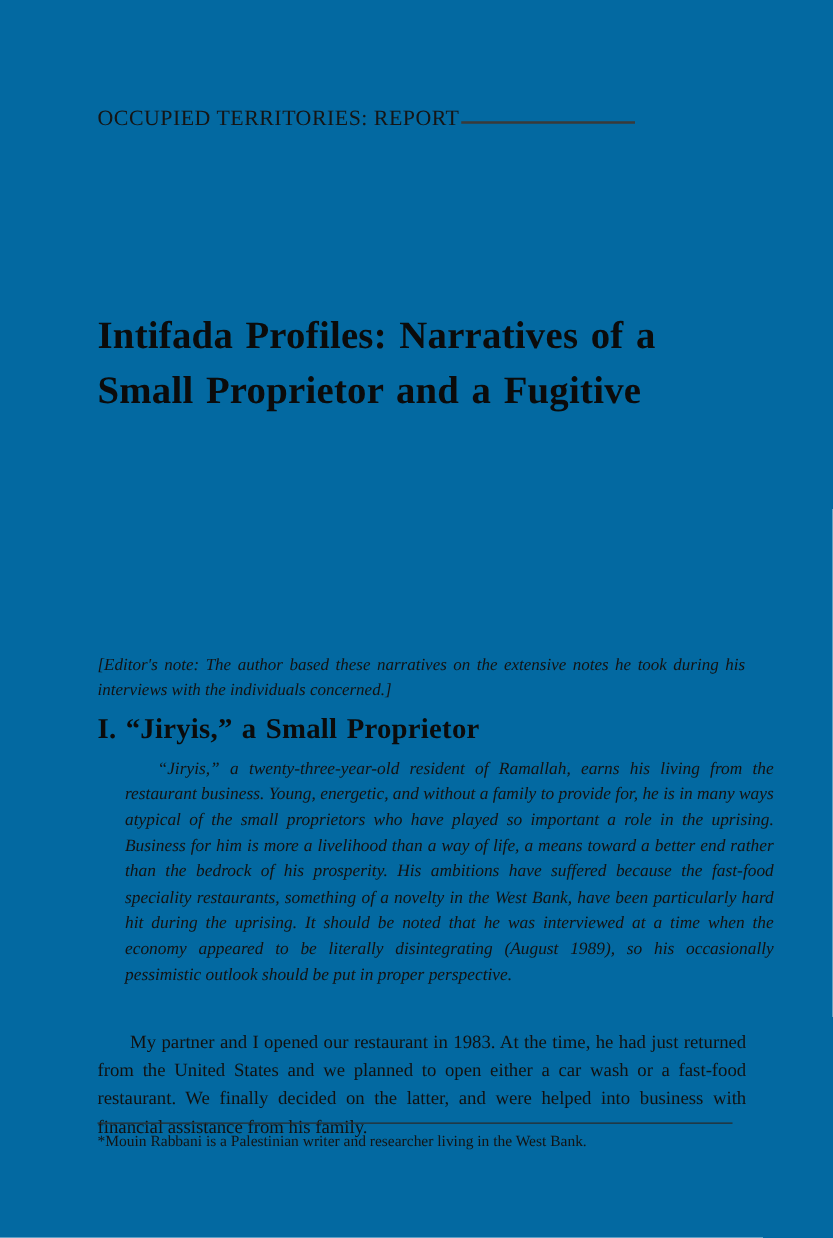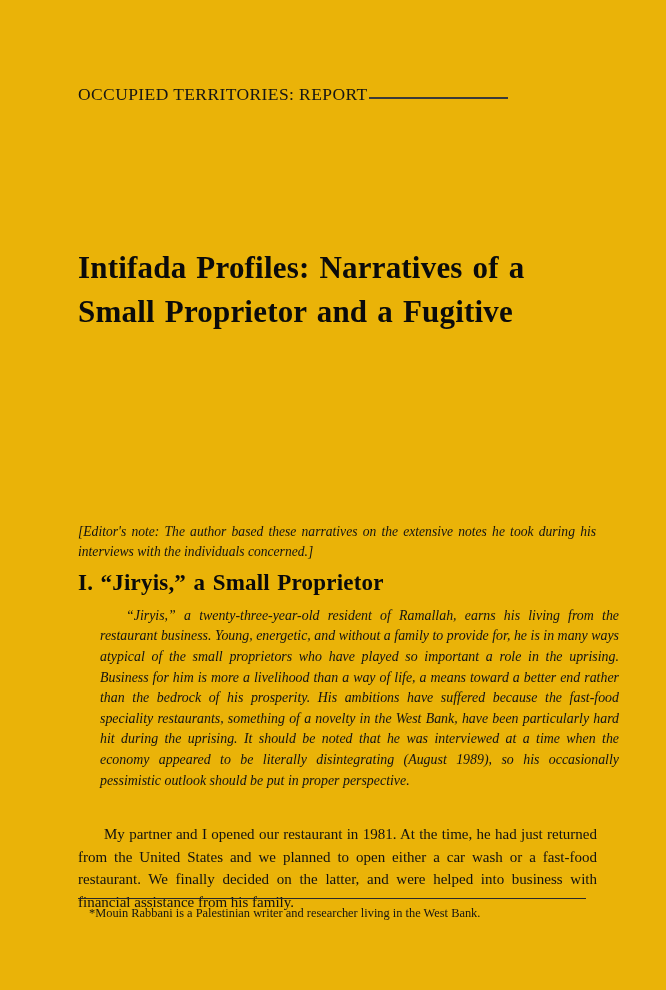--- a/index.html
+++ b/index.html
@@ -12,21 +12,21 @@
     height: 990px;
     position: relative;
     font-family: "Liberation Serif", "DejaVu Serif", serif;
     color: #111111;
     overflow: hidden;
   }
 
   .page {
     position: absolute;
     inset: 0;
-    background: #eab308;
+    background: #0369a1;
   }
 
   
   .runhead {
     position: absolute;
     left: 78px;
     top: 84px;
     width: 520px;
     display: flex;
     align-items: baseline;
@@ -137,21 +137,20 @@
     background: #2a2a2a;
   }
   .footnote {
     position: absolute;
     left: 78px;
     top: 905px;
     width: 519px;
     font-size: 12.4px;
     line-height: 17px;
     color: #141414;
-    margin-left: 11px;
   }
 </style>
 </head>
 <body>
 
 <div class="page">
 
   <div class="runhead">
     <span class="runhead-text">OCCUPIED TERRITORIES:  REPORT</span>
     <span class="runhead-rule"></span>
@@ -159,19 +158,19 @@
 
   <h1 class="title">Intifada Profiles:  Narratives of a Small Proprietor and a Fugitive</h1>
 
 
   <div class="ednote">[Editor's note:  The author based these narratives on the extensive notes he took during his interviews with the individuals concerned.]</div>
 
   <h2 class="section-heading">I.  “Jiryis,” a Small Proprietor</h2>
 
   <p class="body-italic">“Jiryis,” a twenty-three-year-old resident of Ramallah, earns his living from the restaurant business.  Young, energetic, and without a family to provide for, he is in many ways atypical of the small proprietors who have played so important a role in the uprising.  Business for him is more a livelihood than a way of life, a means toward a better end rather than the bedrock of his prosperity.  His ambitions have suffered because the fast-food speciality restaurants, something of a novelty in the West Bank, have been particularly hard hit during the uprising.  It should be noted that he was interviewed at a time when the economy appeared to be literally disintegrating (August 1989), so his occasionally pessimistic outlook should be put in proper perspective.</p>
 
-  <p class="body-roman">My partner and I opened our restaurant in 1981.  At the time, he had just returned from the United States and we planned to open either a car wash or a fast-food restaurant.  We finally decided on the latter, and were helped into business with financial assistance from his family.</p>
+  <p class="body-roman">My partner and I opened our restaurant in 1983.  At the time, he had just returned from the United States and we planned to open either a car wash or a fast-food restaurant.  We finally decided on the latter, and were helped into business with financial assistance from his family.</p>
 
   <div class="footnote-rule"></div>
 
   <div class="footnote">*Mouin Rabbani is a Palestinian writer and researcher living in the West Bank.</div>
 
 </div>
 
 </body></html>

